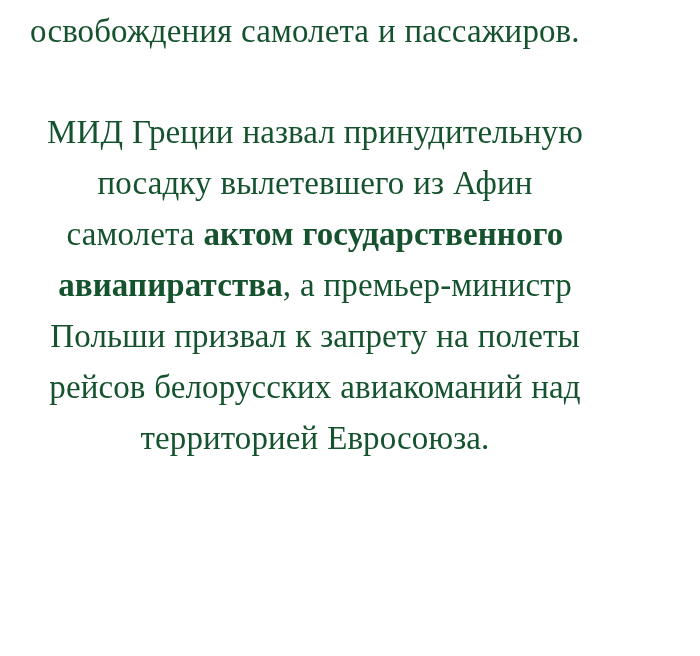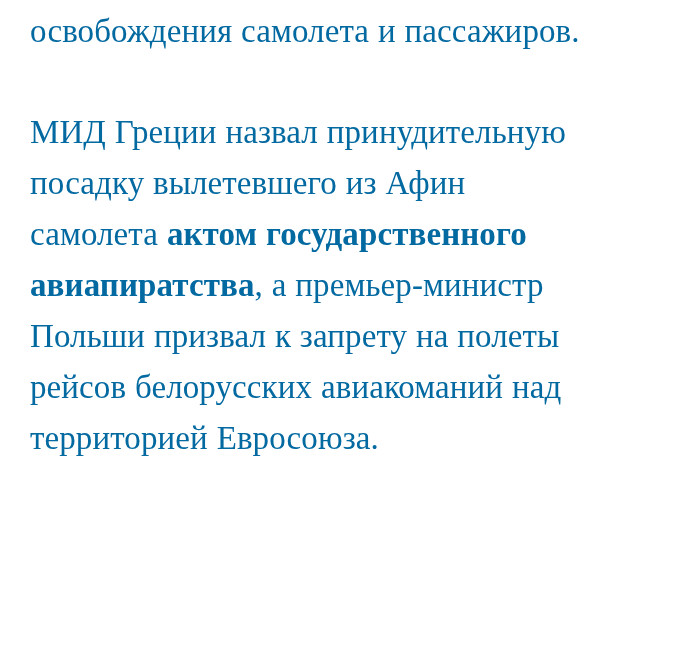--- a/index.html
+++ b/index.html
@@ -15,32 +15,33 @@
   }
   .article {
     box-sizing: border-box;
     width: 700px;
     height: 656px;
     padding: 0 100px 0 30px;
     background: #ffffff;
   }
   .para {
     margin: 0;
-    color: #0369a1;
+    color: #14532d;
     font-size: 33px;
     line-height: 51px;
     font-weight: 400;
     letter-spacing: 0.1px;
     word-spacing: 0.5px;
   }
   .para.first {
     padding-top: 6px;
   }
   .para.second {
     padding-top: 50px;
+    text-align: center;
   }
   .para b {
     font-weight: 700;
   }
 </style>
 </head>
 <body>
 
 <div class="article">
 

